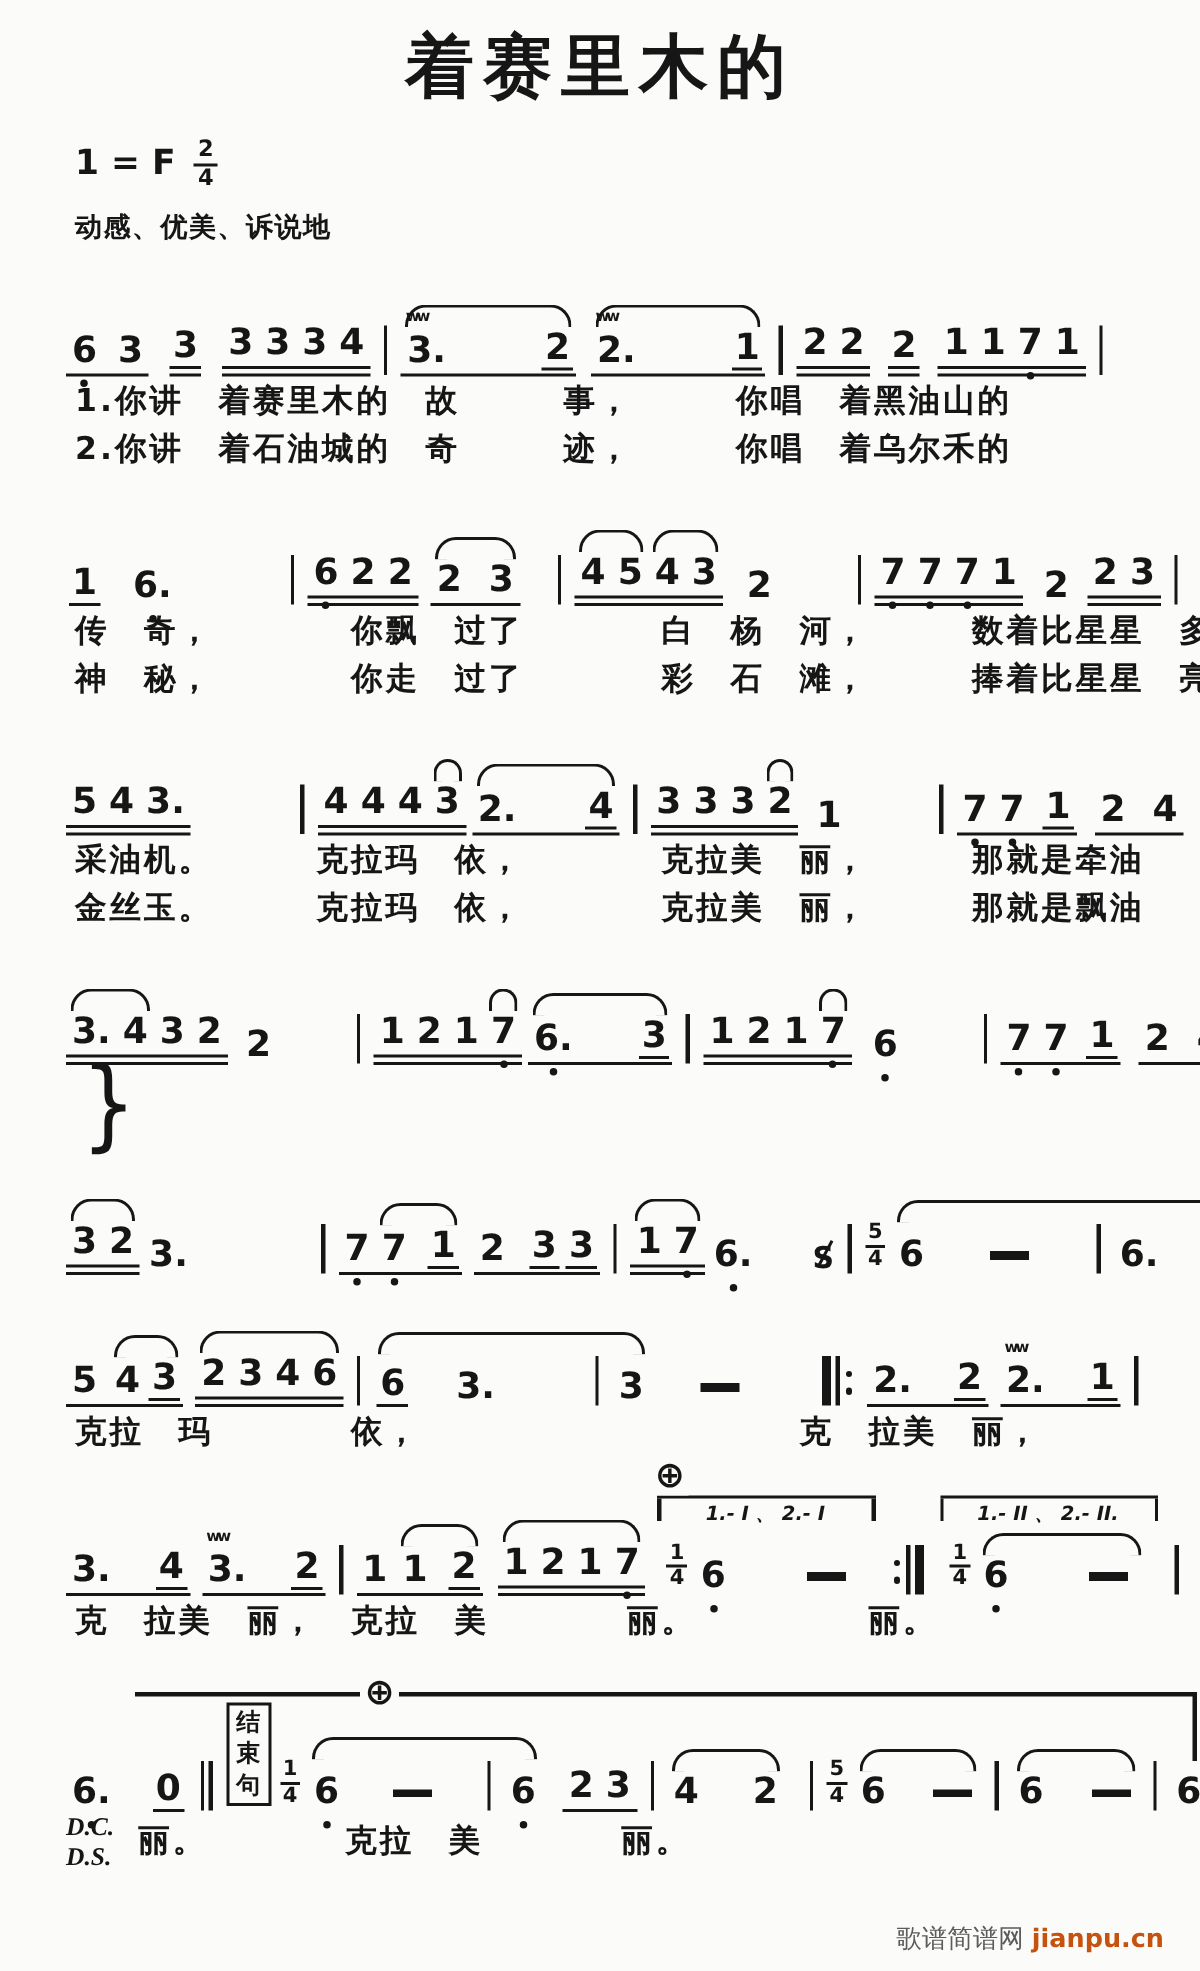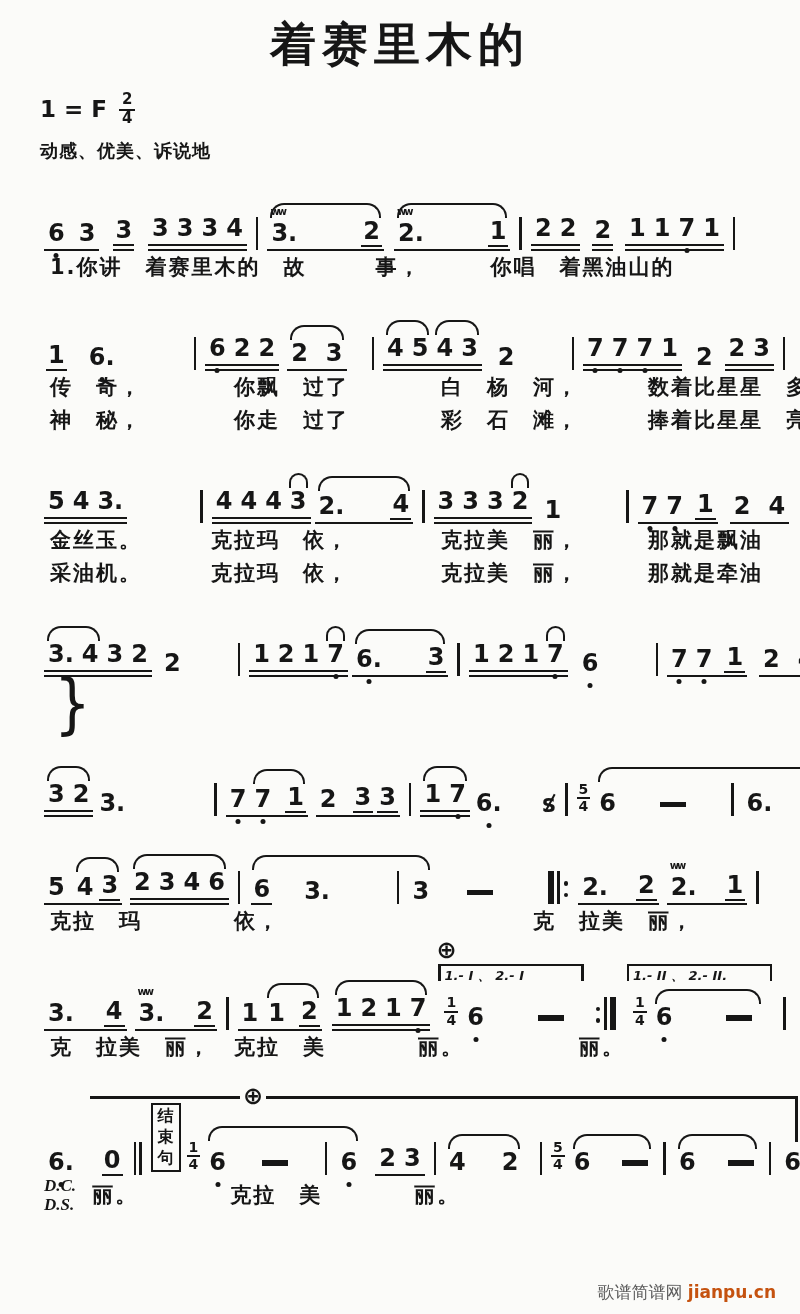--- a/index.html
+++ b/index.html
@@ -1,19 +1,19 @@
 <!DOCTYPE html>
 <html><head>
 <meta charset="utf-8">
 <style>
   html,body{margin:0;padding:0;background:#fbfbf9;}
   body{width:800px;height:1314px;position:relative;overflow:hidden;color:#161616;
        font-family:"DejaVu Sans","Liberation Sans",sans-serif;}
   .page-title{font-size:46px;font-weight:800;text-align:center;letter-spacing:6px;margin-top:14px;}
-  .header{display:flex;justify-content:space-between;align-items:flex-start;padding:16px 48px 0 40px;}
+  .header{display:flex;justify-content:space-between;align-items:flex-start;padding:16px 48px 0 50px;}
   .key-line{font-size:23px;font-weight:bold;display:flex;align-items:center;gap:12px;}
   .frac{display:inline-flex;flex-direction:column;align-items:center;font-size:15px;line-height:1.05;font-weight:bold;}
   .frac .num{border-bottom:2px solid #161616;padding:0 3px 1px;}
   .expression{font-size:18px;font-weight:bold;margin-top:12px;letter-spacing:1px;}
   .credits{text-align:right;font-size:19px;font-weight:bold;line-height:1.9;margin-top:4px;}
   #score{padding:6px 0 0 44px;}
   .system{margin-bottom:6px;position:relative;}
   .mrow{display:flex;align-items:flex-end;padding-top:20px;min-height:62px;font-weight:bold;}
   .grp{display:inline-flex;align-items:flex-end;position:relative;}
   .u1{border-bottom:2.5px solid #161616;padding-bottom:2px;}
@@ -37,21 +37,21 @@
   .bdot{width:4.5px;height:4.5px;border-radius:50%;background:#161616;}
   .meter{display:inline-flex;flex-direction:column;align-items:center;font-size:14px;line-height:1.1;
     font-weight:bold;margin:0 5px 3px 0;}
   .meter .num{border-bottom:2px solid #161616;padding:0 2px;}
   .segno{position:relative;top:-40px;margin:0 0 -40px 2px;font-size:20px;font-weight:800;width:16px;}
   .segno .slash{position:absolute;left:-2px;top:9px;width:20px;height:2px;background:#161616;transform:rotate(-62deg);}
   .volta{display:inline-flex;flex-direction:column;position:relative;border-top:2.5px solid #161616;
     padding:1px 8px 0 6px;margin:0 2px;}
   .volta::before,.volta::after{content:"";position:absolute;top:0;width:2.5px;height:15px;background:#161616;}
   .volta::before{left:0;} .volta::after{right:0;}
-  .vlabel{font-style:italic;font-size:13px;font-weight:bold;white-space:nowrap;}
+  .vlabel{font-style:italic;font-size:13px;font-weight:bold;white-space:nowrap;text-align:center;}
   .vrow{display:inline-flex;align-items:flex-end;min-height:46px;}
   .coda{position:absolute;top:-30px;left:-4px;font-size:24px;font-weight:bold;background:#fbfbf9;padding:0 2px;}
   .endbox{position:relative;top:-34px;margin:0 -40px -30px 0;border:2.5px solid #161616;font-size:16px;
     font-weight:bold;padding:1px 5px;background:#fbfbf9;z-index:2;}
   .system.ending .top-rule{position:absolute;left:46px;right:2px;top:26px;height:3px;background:#161616;}
   .system.ending .top-rule::after{content:"";position:absolute;right:0;top:0;width:3px;height:46px;background:#161616;}
   .system.ending .coda-end{position:absolute;left:196px;top:12px;font-size:24px;font-weight:bold;
     background:#fbfbf9;padding:0 3px;z-index:2;}
   .system.ending .mrow{padding-top:44px;}
   .lyr{font-size:21px;font-weight:600;letter-spacing:2px;line-height:1.55;padding-left:6px;white-space:nowrap;}
@@ -128,20 +128,21 @@
           <span class="note">1</span>
           <span class="note">1</span>
           <span class="note lo">7</span>
           <span class="note">1</span>
         </span>
         <span class="barwrap">
           <span class="bl"></span>
         </span>
       </div>
       <div class="lyr">1.你讲　着赛里木的　故　　　事，　　　你唱　着黑油山的</div>
+      <div class="lyr">2.你讲　着石油城的　奇　　　迹，　　　你唱　着乌尔禾的</div>
     </div>
     <div class="system">
       <div class="mrow">
         <span class="note nu1">1</span>
         <span class="sp" style="width: 16px;"></span>
         <span class="note lo">6.</span>
         <span class="sp" style="width: 66px;"></span>
         <span class="barwrap">
           <span class="bl"></span>
         </span>
@@ -245,22 +246,22 @@
           <span class="note nu1">1</span>
         </span>
         <span class="sp" style="width: 12px;"></span>
         <span class="grp u1">
           <span class="note">2</span>
           <span class="sp" style="width: 10px;"></span>
           <span class="note">4</span>
         </span>
         <span class="sp" style="width: 14px;"></span>
       </div>
+      <div class="lyr">采油机。　　　克拉玛　依，　　　　克拉美　丽，　　　那就是牵油</div>
       <div class="lyr">金丝玉。　　　克拉玛　依，　　　　克拉美　丽，　　　那就是飘油</div>
-      <div class="lyr">采油机。　　　克拉玛　依，　　　　克拉美　丽，　　　那就是牵油</div>
     </div>
     <div class="system">
       <div class="mrow">
         <span class="grp u2">
           <span class="grp arc">
             <span class="note">3.</span>
             <span class="note">4</span>
           </span>
           <span class="note">3</span>
           <span class="note">2</span>

